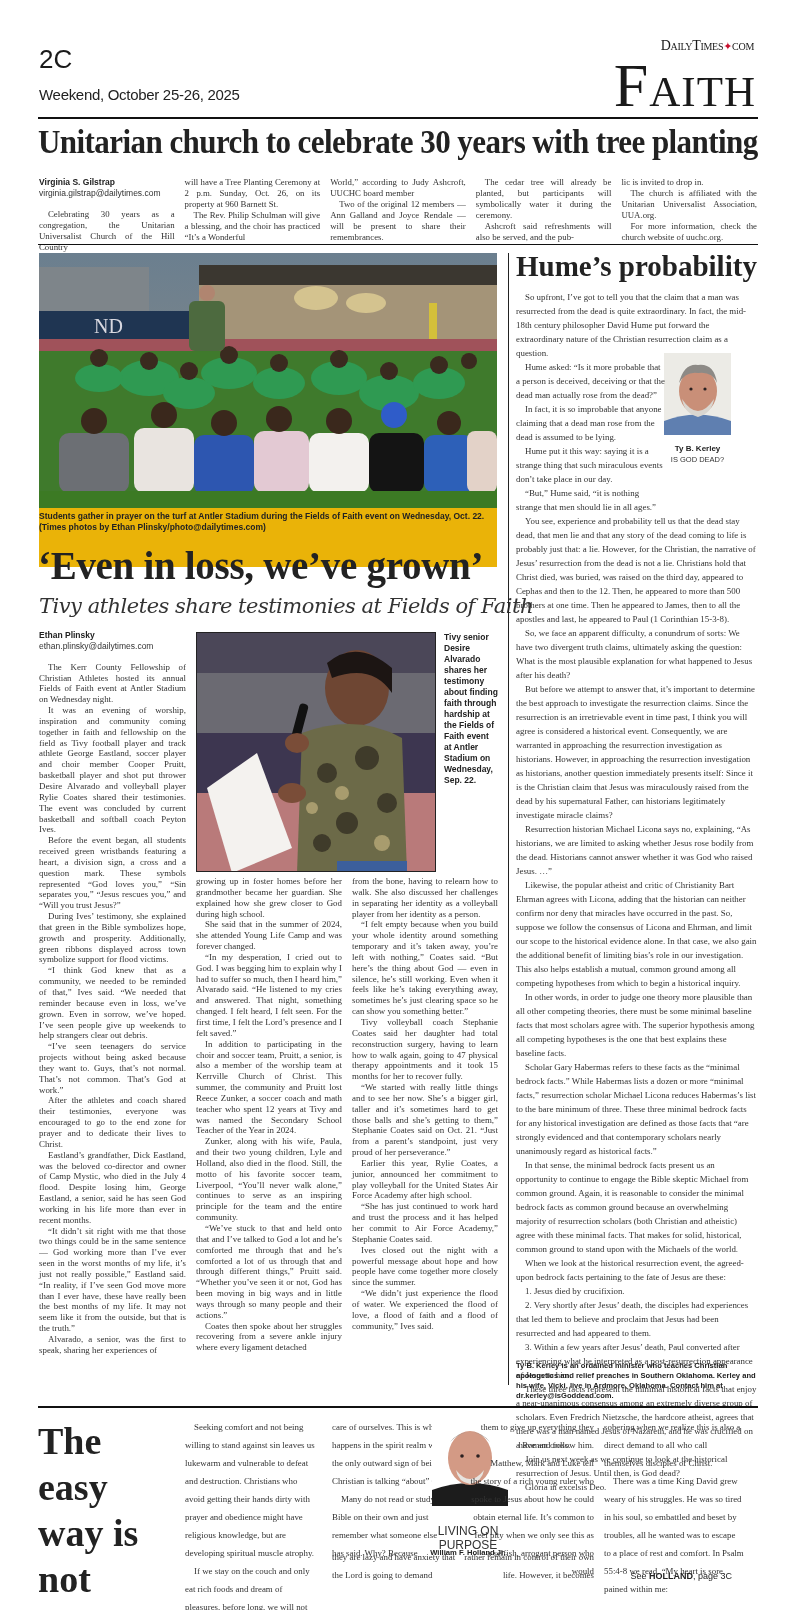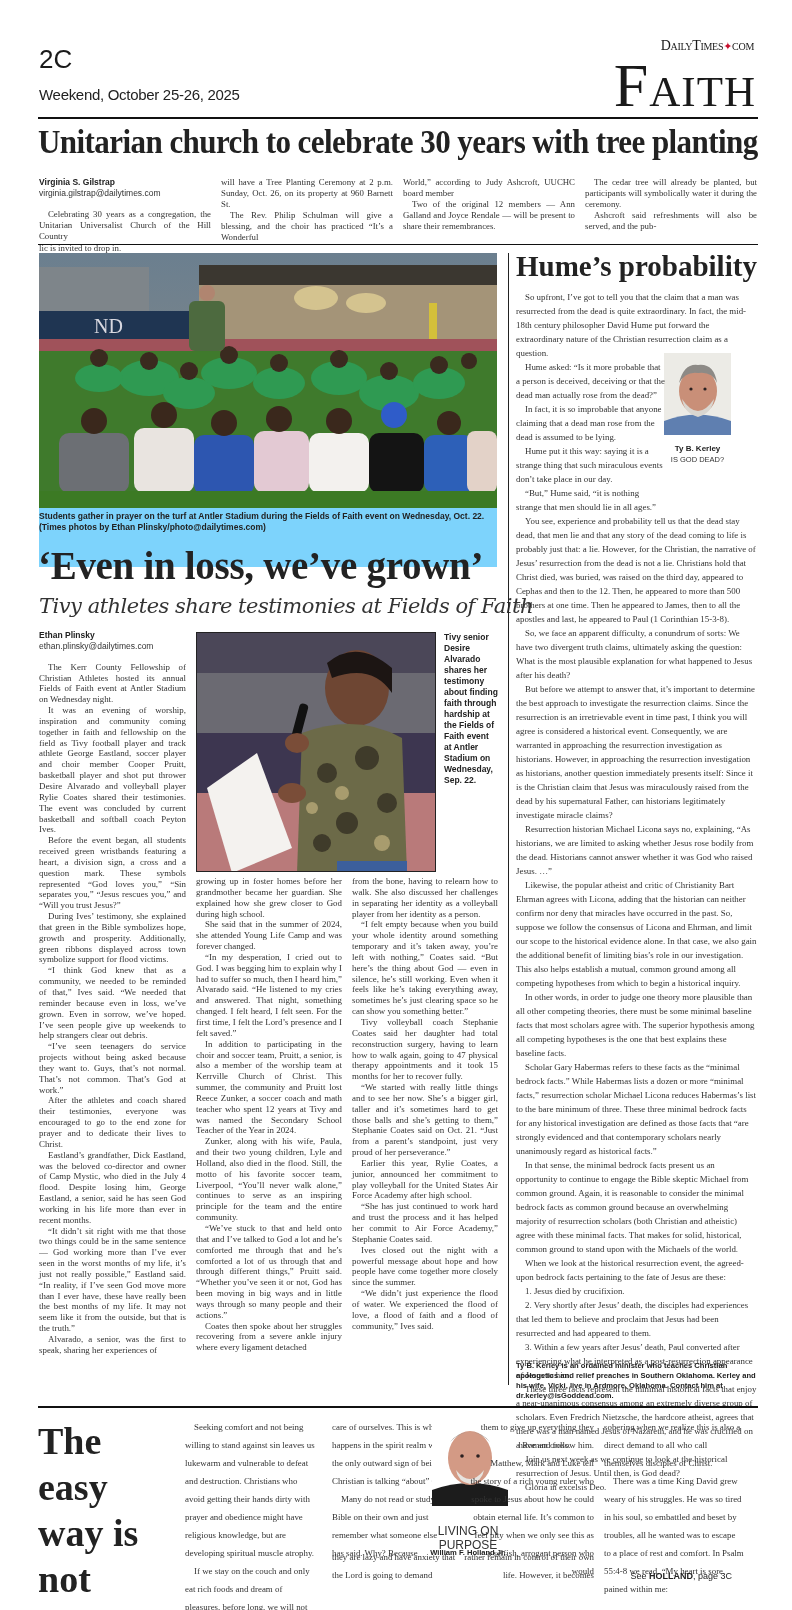--- a/index.html
+++ b/index.html
@@ -10,28 +10,28 @@
   
   #page-num { left: 39px; top: 44px; font-size: 26px; font-family: "Liberation Sans", sans-serif; color: #1a1a1a; }
   #date-line { left: 39px; top: 86px; font-size: 15px; font-family: "Liberation Sans", sans-serif; color: #222; letter-spacing: -0.3px; }
   #site-name { right: 38px; top: 38px; font-size: 14px; font-family: "Liberation Serif", serif; color: #1a1a1a; font-variant: small-caps; letter-spacing: -0.3px; }
   #site-name .dot { color: #c8102e; font-size: 11px; }
   #section-title { right: 36px; top: 42px; font-size: 62px; font-family: "Liberation Serif", serif; color: #1a1a1a; letter-spacing: 1px; font-variant: small-caps; line-height: 1; }
   .rule { position: absolute; background: #111; height: 2px; }
 
   
   #h1 { left: 38px; top: 124px; width: 720px; font-size: 33px; font-family: "Liberation Serif", serif; color: #222; letter-spacing: -0.6px; white-space: nowrap; transform: scaleX(0.94); transform-origin: left; }
-  .cols5 { left: 39px; top: 177px; width: 718px; display: grid; grid-template-columns: repeat(4, 1fr); column-gap: 10px; font-size: 8.8px; line-height: 11px; font-family: "Liberation Serif", serif; color: #333; text-align: justify; }
+  .cols5 { left: 39px; top: 177px; width: 718px; display: grid; grid-template-columns: repeat(5, 1fr); column-gap: 10px; font-size: 8.8px; line-height: 11px; font-family: "Liberation Serif", serif; color: #333; text-align: justify; }
   .byline-name { font-family: "Liberation Sans", sans-serif; font-weight: bold; font-size: 8.5px; color: #222; }
   .byline-email { font-family: "Liberation Sans", sans-serif; font-size: 8.5px; color: #333; }
   p.ind { text-indent: 9px; }
   .gap { height: 10px; }
 
   
-  #photo1 { left: 39px; top: 253px; width: 458px; height: 314px; overflow: hidden; background: #7dd3fc; }
+  #photo1 { left: 39px; top: 253px; width: 458px; height: 314px; overflow: hidden; background: #eab308; }
   #cap1 { left: 39px; top: 511px; width: 460px; font-size: 8.5px; line-height: 11px; font-family: "Liberation Sans", sans-serif; font-weight: bold; color: #222; }
 
   
   #h2 { left: 38px; top: 543px; font-size: 39px; font-family: "Liberation Serif", serif; color: #222; white-space: nowrap; letter-spacing: -0.3px; }
   #h2sub { left: 39px; top: 594px; font-size: 21px; font-style: italic; font-family: "DejaVu Serif", serif; color: #333; white-space: nowrap; letter-spacing: -0.5px; }
   .body-col { font-size: 8.9px; line-height: 10.85px; font-family: "Liberation Serif", serif; color: #333; text-align: justify; }
   #col-a { left: 39px; top: 630px; width: 147px; }
   #photo2 { left: 196px; top: 632px; width: 240px; height: 240px; overflow: hidden; background: #6b4a4a; border: 1px solid #222; }
   #cap2 { left: 444px; top: 632px; width: 54px; font-size: 8.5px; line-height: 11px; font-family: "Liberation Sans", sans-serif; font-weight: bold; color: #222; }
   #col-b { left: 196px; top: 876px; width: 146px; }

